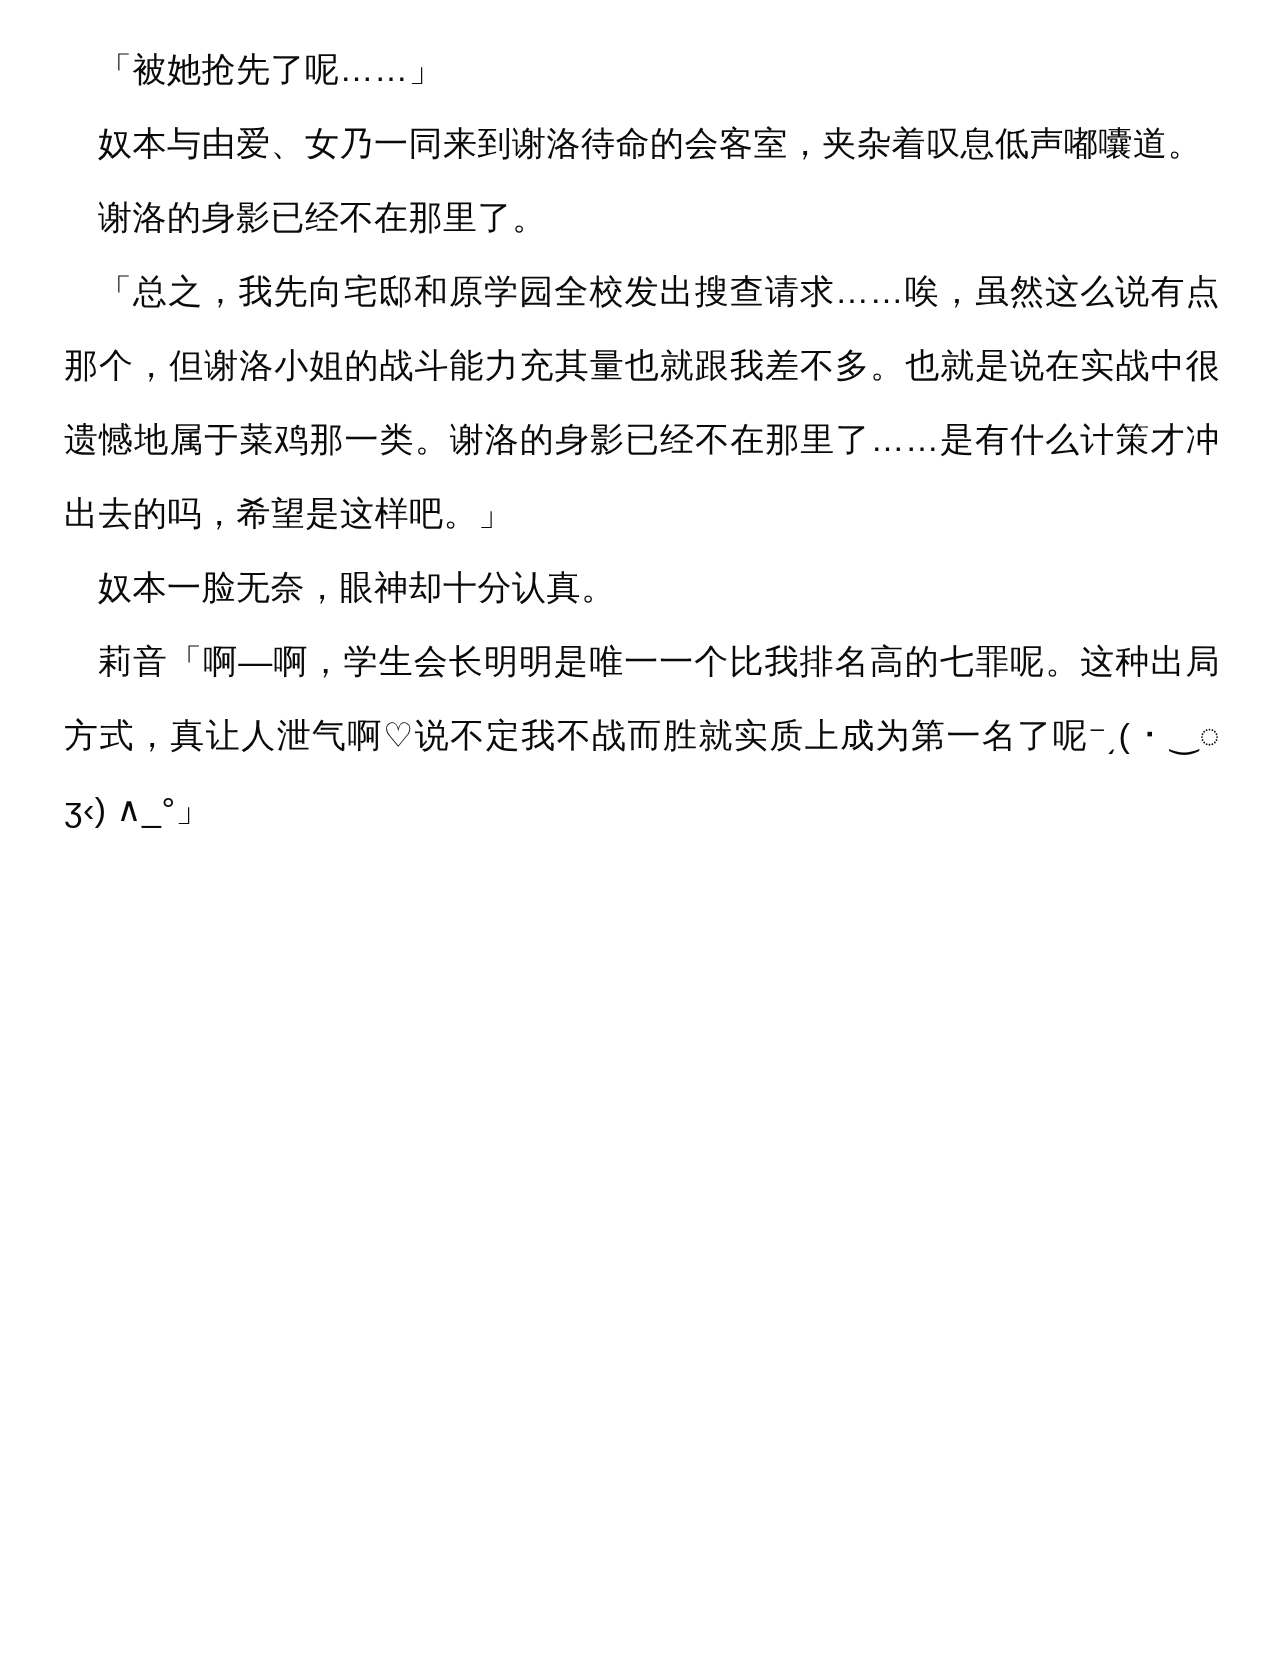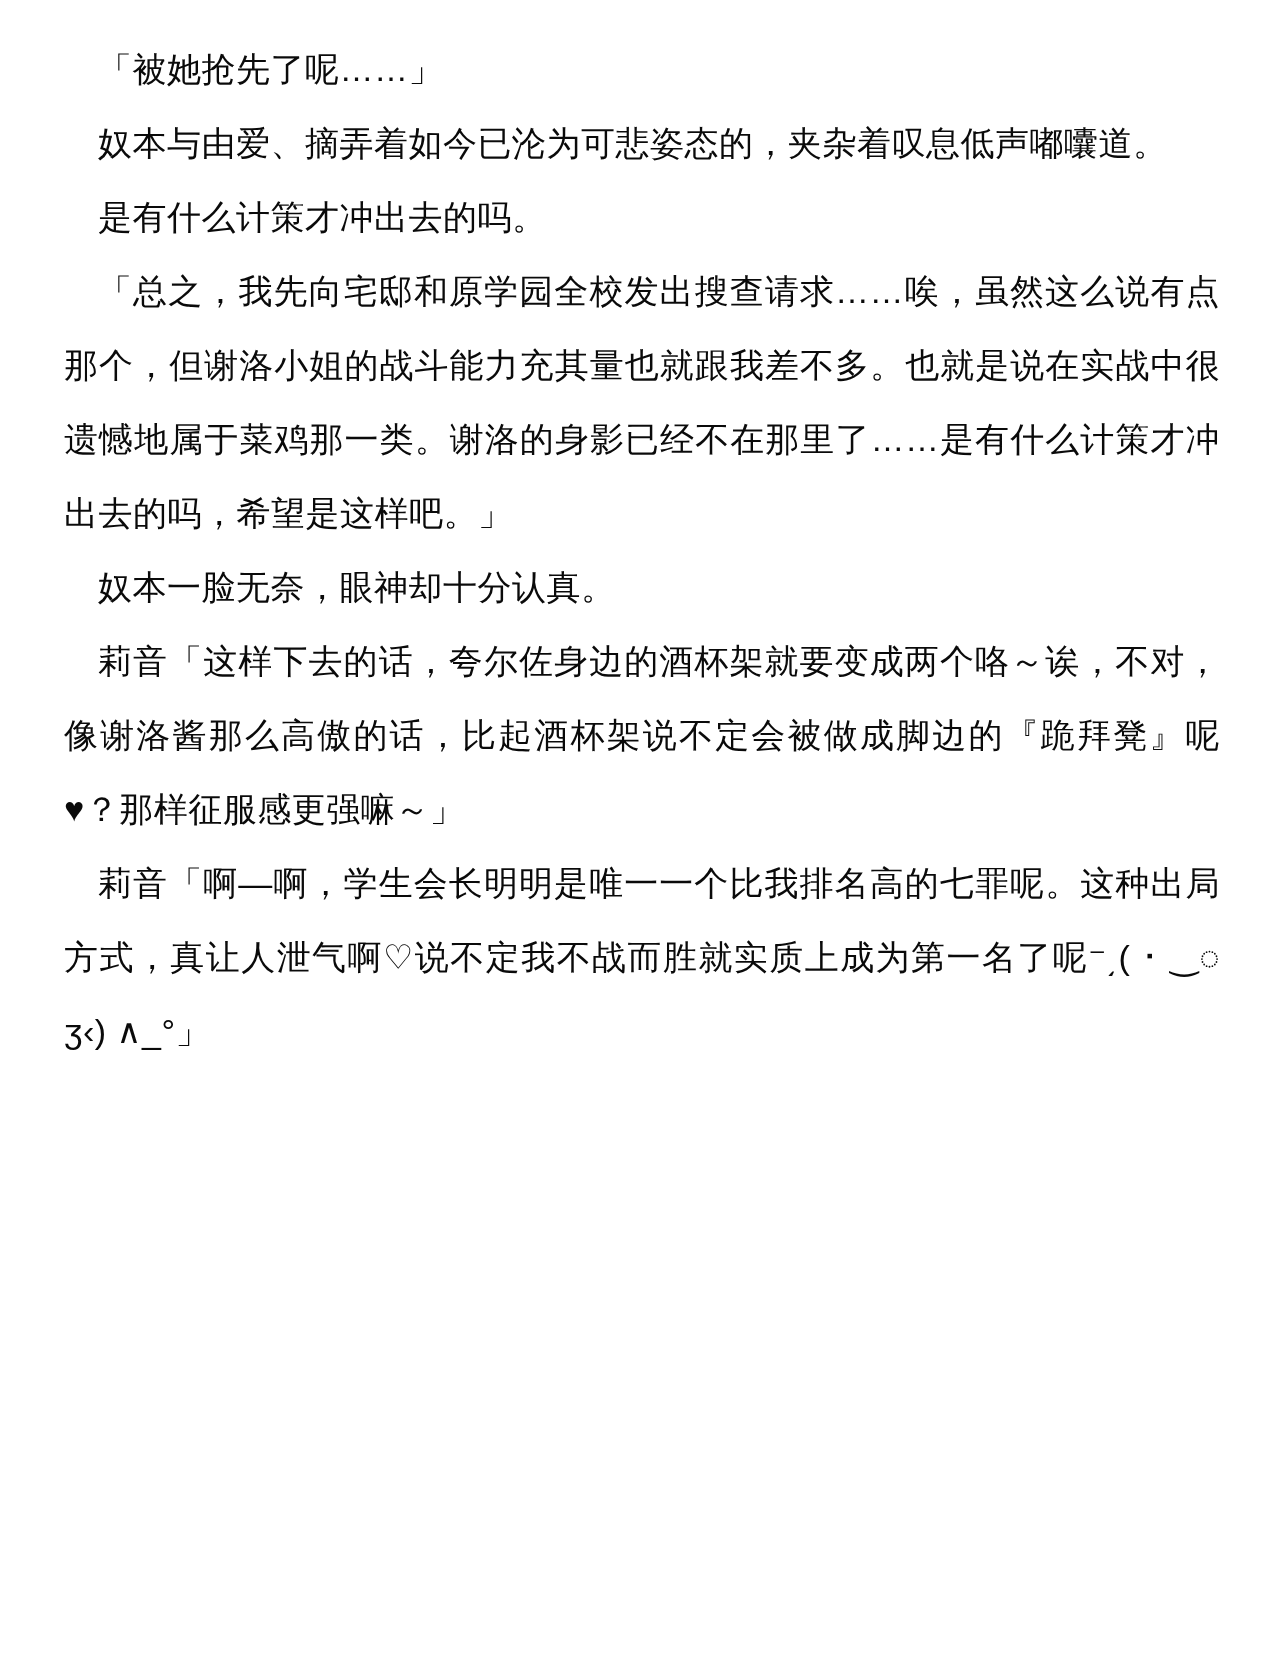--- a/index.html
+++ b/index.html
@@ -31,19 +31,18 @@
     letter-spacing: 0.5px;
     word-break: break-all;
     font-weight: 500;
   }
 </style>
 </head>
 <body>
 
 <div class="page">
   <p>「被她抢先了呢……」</p>
-  <p>奴本与由爱、摘弄着如今已沦为可悲姿态的，夹杂着叹息低声嘟囔道。</p>
-  <p>是有什么计策才冲出去的吗。</p>
+  <p>奴本与由爱、女乃一同来到谢洛待命的会客室，夹杂着叹息低声嘟囔道。</p>
+  <p>谢洛的身影已经不在那里了。</p>
   <p>「总之，我先向宅邸和原学园全校发出搜查请求……唉，虽然这么说有点那个，但谢洛小姐的战斗能力充其量也就跟我差不多。也就是说在实战中很遗憾地属于菜鸡那一类。谢洛的身影已经不在那里了……是有什么计策才冲出去的吗，希望是这样吧。」</p>
   <p>奴本一脸无奈，眼神却十分认真。</p>
-  <p>莉音「这样下去的话，夸尔佐身边的酒杯架就要变成两个咯～诶，不对，像谢洛酱那么高傲的话，比起酒杯架说不定会被做成脚边的『跪拜凳』呢♥？那样征服感更强嘛～」</p>
   <p>莉音「啊—啊，学生会长明明是唯一一个比我排名高的七罪呢。这种出局方式，真让人泄气啊♡说不定我不战而胜就实质上成为第一名了呢⁻͵( ･ ‿◌ӡ‹) ∧_°」</p>
 </div>
 
 </body></html>

